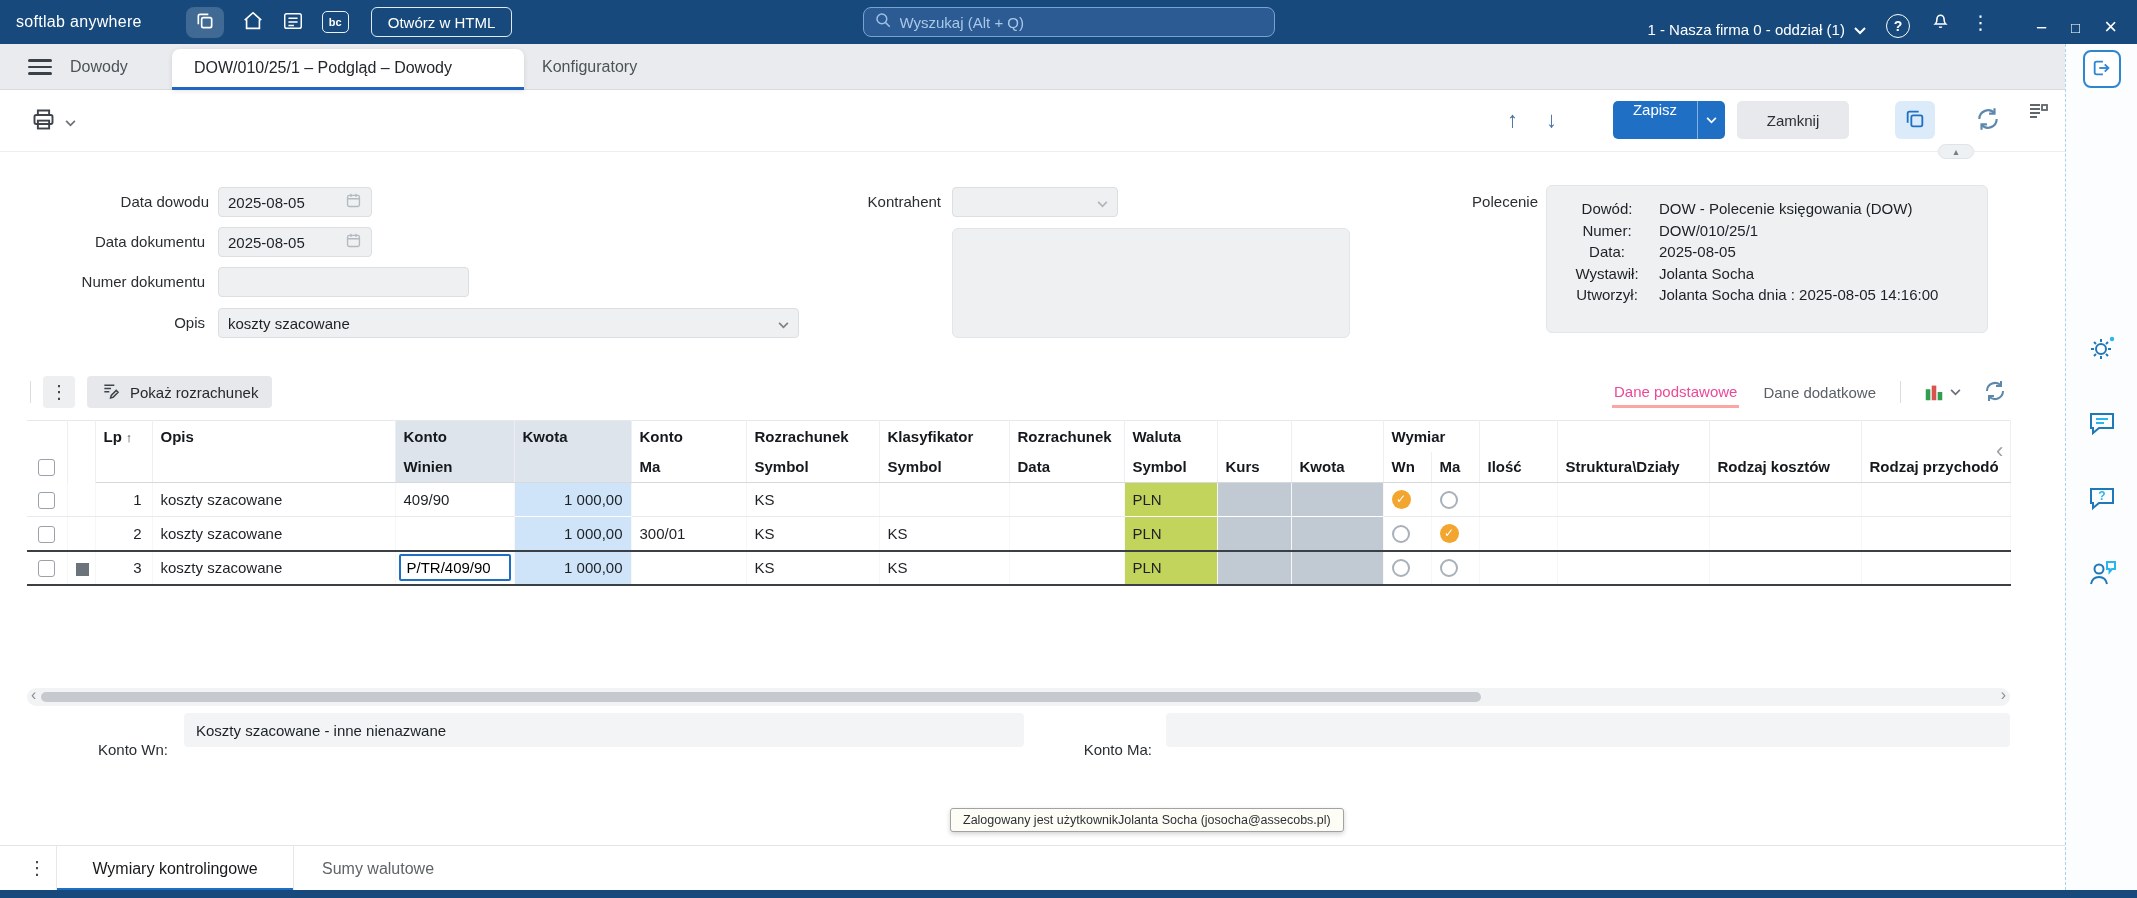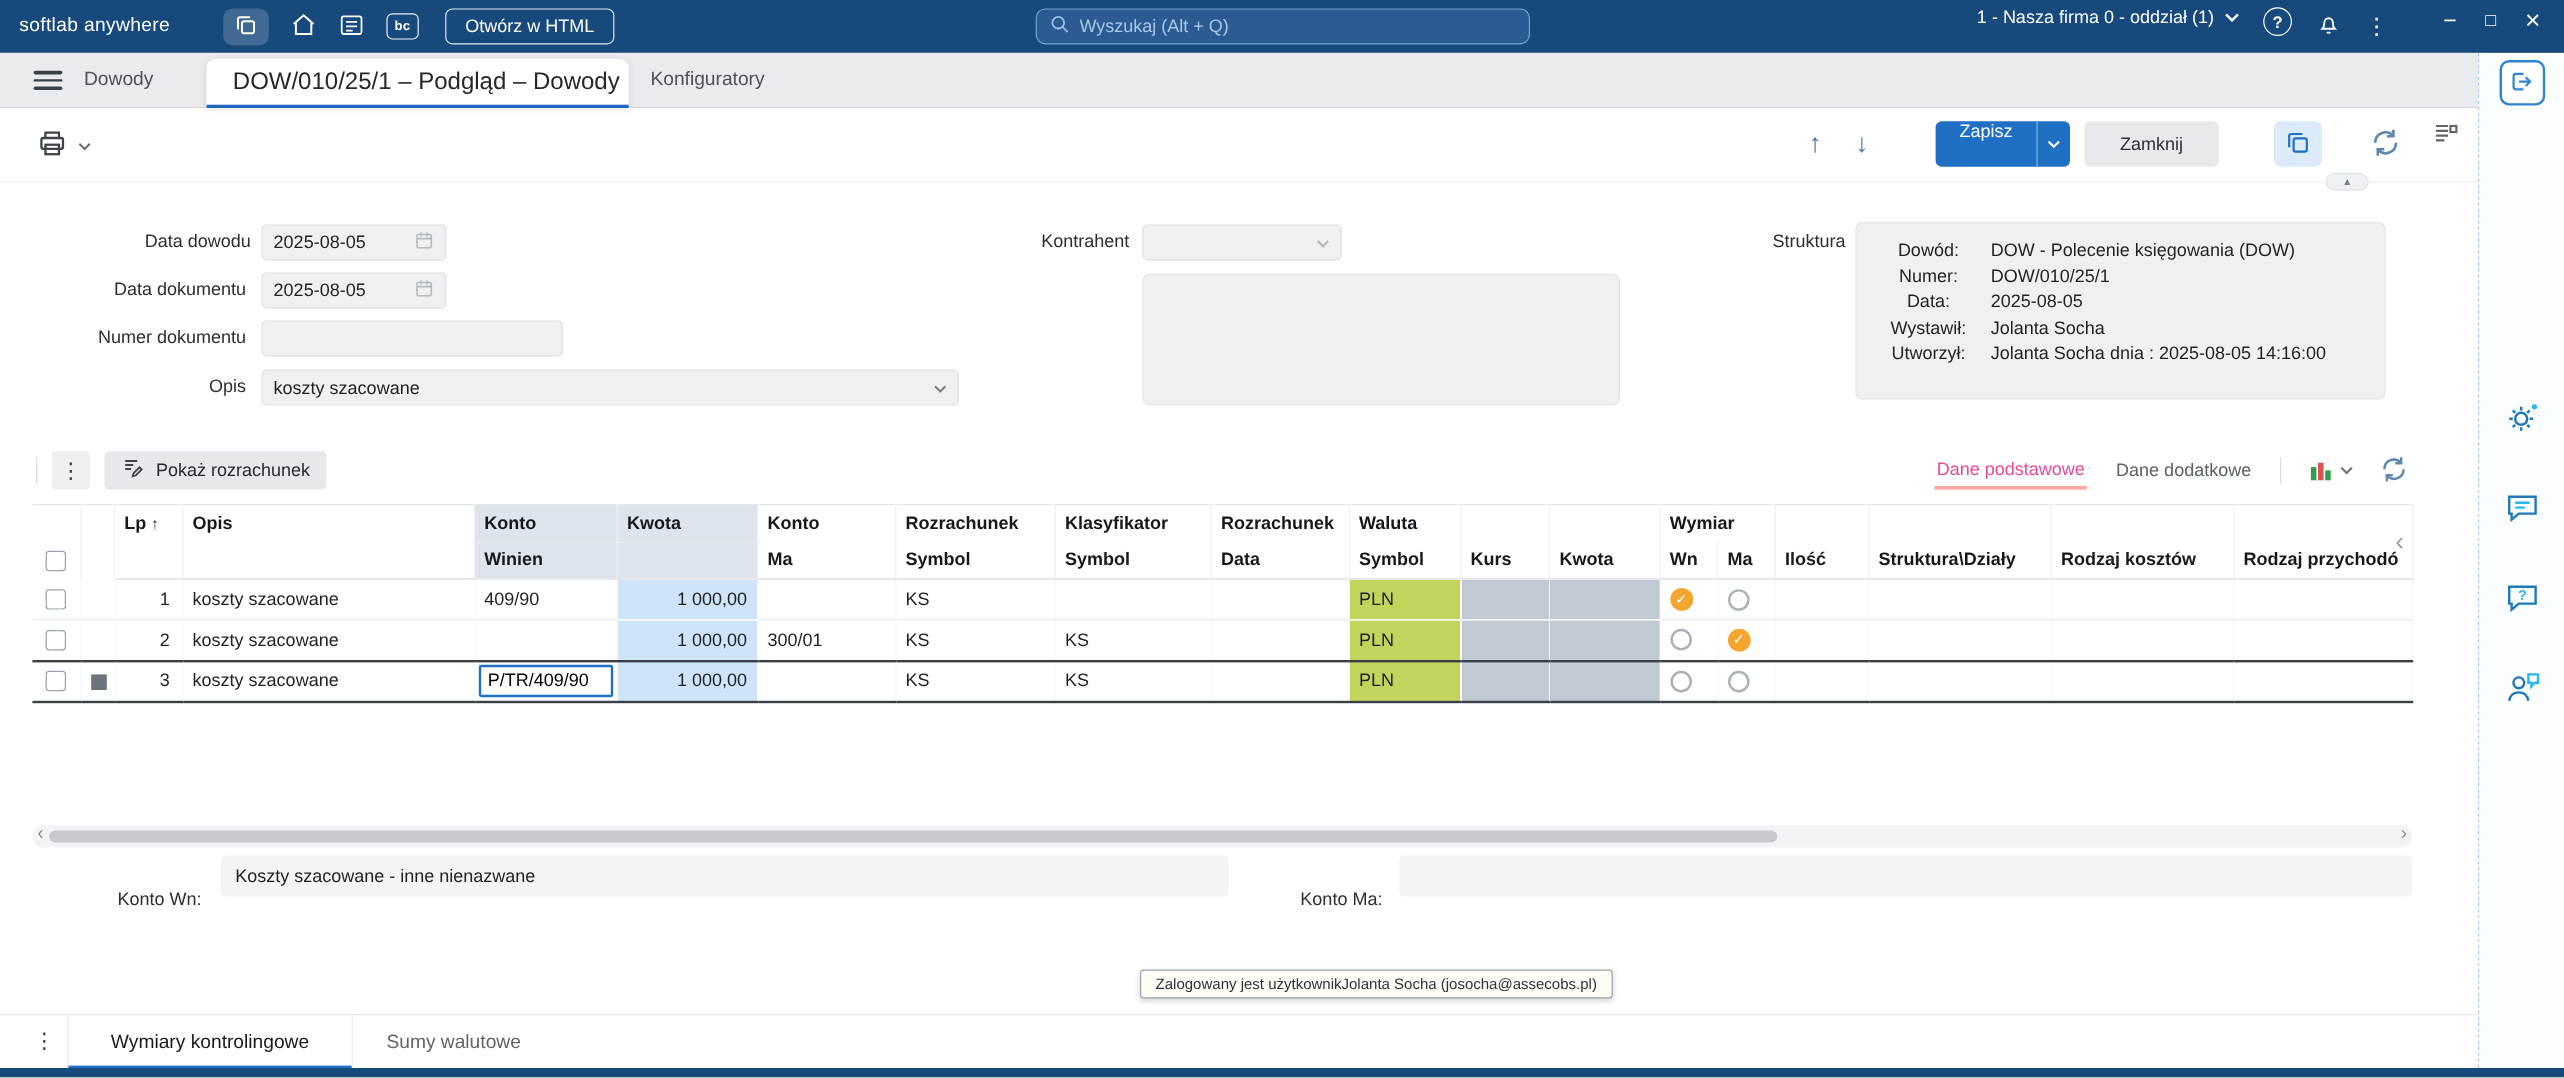--- a/index.html
+++ b/index.html
@@ -11,36 +11,36 @@
   .topbar{position:absolute;left:0;top:0;width:2137px;height:44px;background:#17497c;display:flex;align-items:center;padding:0 16px;color:#fff;z-index:30}
   .tb-left{display:flex;align-items:center;gap:18px}
   .brand{font-size:16px;font-weight:500;letter-spacing:.3px;margin-right:26px;white-space:nowrap}
   .tb-iconbtn{background:none;border:none;color:#fff;display:flex;align-items:center;justify-content:center;cursor:pointer;height:32px}
   .appswitch{background:rgba(255,255,255,.18);border-radius:8px;width:38px;height:31px}
   .bc-badge{border:1.5px solid #eaf1f8;border-radius:5px;width:27px;height:22px;font-size:11px;font-weight:bold;color:#fff;display:flex;align-items:center;justify-content:center}
   .openhtml{height:30px;padding:0 16px;border:1.5px solid #dfe9f4;border-radius:6px;background:none;color:#fff;font-size:15px;font-family:inherit;cursor:pointer;margin-left:4px;white-space:nowrap}
   .search{position:absolute;left:50%;transform:translateX(-50%);top:7px;width:412px;height:30px;background:#2b5b92;border:1.5px solid #77a3d2;border-radius:8px;display:flex;align-items:center;padding:0 10px;gap:8px}
   .search input{flex:1;background:transparent;border:none;outline:none;color:#ddeaf8;font-size:15px;font-family:inherit}
   .search input::placeholder{color:#a9c8e8}
-  .tb-right{margin-left:auto;display:flex;align-items:flex-start;gap:20px}
+  .tb-right{margin-left:auto;display:flex;align-items:flex-end;gap:20px}
   .company{display:flex;align-items:center;gap:9px;font-size:15px;cursor:pointer;white-space:nowrap}
   .circlebtn{width:24px;height:24px;border:1.6px solid #fff;border-radius:50%;font-size:14px;font-weight:bold;padding:0}
   .kebab{font-size:19px;line-height:1;letter-spacing:0}
   .wincontrols{display:flex;align-items:center;gap:24px;margin-left:26px;margin-right:4px}
   .winbtn{background:none;border:none;color:#fff;cursor:pointer;font-family:inherit;line-height:1}
   .winbtn.min{font-size:19px}.winbtn.max{font-size:15px}.winbtn.cls{font-size:22px}
 
   
   .tabbar{position:absolute;left:0;top:44px;width:2137px;height:46px;background:#e9ebee;border-bottom:1px solid #d8dbde;z-index:10}
   .hamburger{position:absolute;left:28px;top:15px;width:24px;height:16px;display:flex;flex-direction:column;justify-content:space-between;cursor:pointer}
   .hamburger i{display:block;height:2.6px;background:#394047;border-radius:2px}
   .tab{position:absolute;top:0;height:46px;display:flex;align-items:center;font-size:16px;color:#4d5257;cursor:pointer;padding:0 22px;white-space:nowrap}
   .tab.t1{left:48px}
   .tab.t3{left:520px}
-  .tab-active{position:absolute;left:172px;top:5px;width:352px;height:41px;background:#fff;border-radius:8px 8px 0 0;border-bottom:3px solid #2066c0;box-shadow:0 1px 5px rgba(0,0,0,.10);display:flex;align-items:center;padding-left:22px;font-size:20px;color:#23272b;cursor:pointer;white-space:nowrap;z-index:11}
+  .tab-active{position:absolute;left:172px;top:5px;width:352px;height:41px;background:#fff;border-radius:8px 8px 0 0;border-bottom:3px solid #2066c0;box-shadow:0 1px 5px rgba(0,0,0,.10);display:flex;align-items:center;padding-left:22px;font-size:16px;color:#23272b;cursor:pointer;white-space:nowrap;z-index:11}
   .panelicon{position:absolute;left:2026px;top:55px;cursor:pointer}
 
   
   .content{position:absolute;left:0;top:90px;width:2065px;height:800px;background:#fff}
 
   
   .toolbar{position:absolute;left:0;right:0;top:0;height:62px;border-bottom:1px solid #eceff2}
   .printgrp{position:absolute;left:30px;top:16px;display:flex;align-items:center;gap:8px;cursor:pointer}
   .tb2-right{position:absolute;right:64px;top:11px;display:flex;align-items:center}
   .navarrow{font-size:22px;color:#47729d;background:none;border:none;cursor:pointer;font-family:inherit;line-height:1}
@@ -312,21 +312,21 @@
     <div class="finput" style="left:952px;top:97px;width:166px">
       <span class="val"></span>
       <span>
         <svg width="11" height="7" viewBox="0 0 12 8" fill="none" stroke="#b0b6bc" stroke-width="2">
             <path d="M1 1l5 5 5-5"></path>
           </svg>
       </span>
     </div>
     <div class="bigbox"></div>
 
-    <div class="flabel" style="left:1338px;top:97px">Struktura</div>
+    <div class="flabel" style="left:1338px;top:97px">Polecenie</div>
     <div class="docbox">
       <div class="docrow">
           <span class="dl">Dowód:</span>
           <span>DOW - Polecenie księgowania (DOW)</span>
         </div>
       <div class="docrow">
           <span class="dl">Numer:</span>
           <span>DOW/010/25/1</span>
         </div>
       <div class="docrow">

